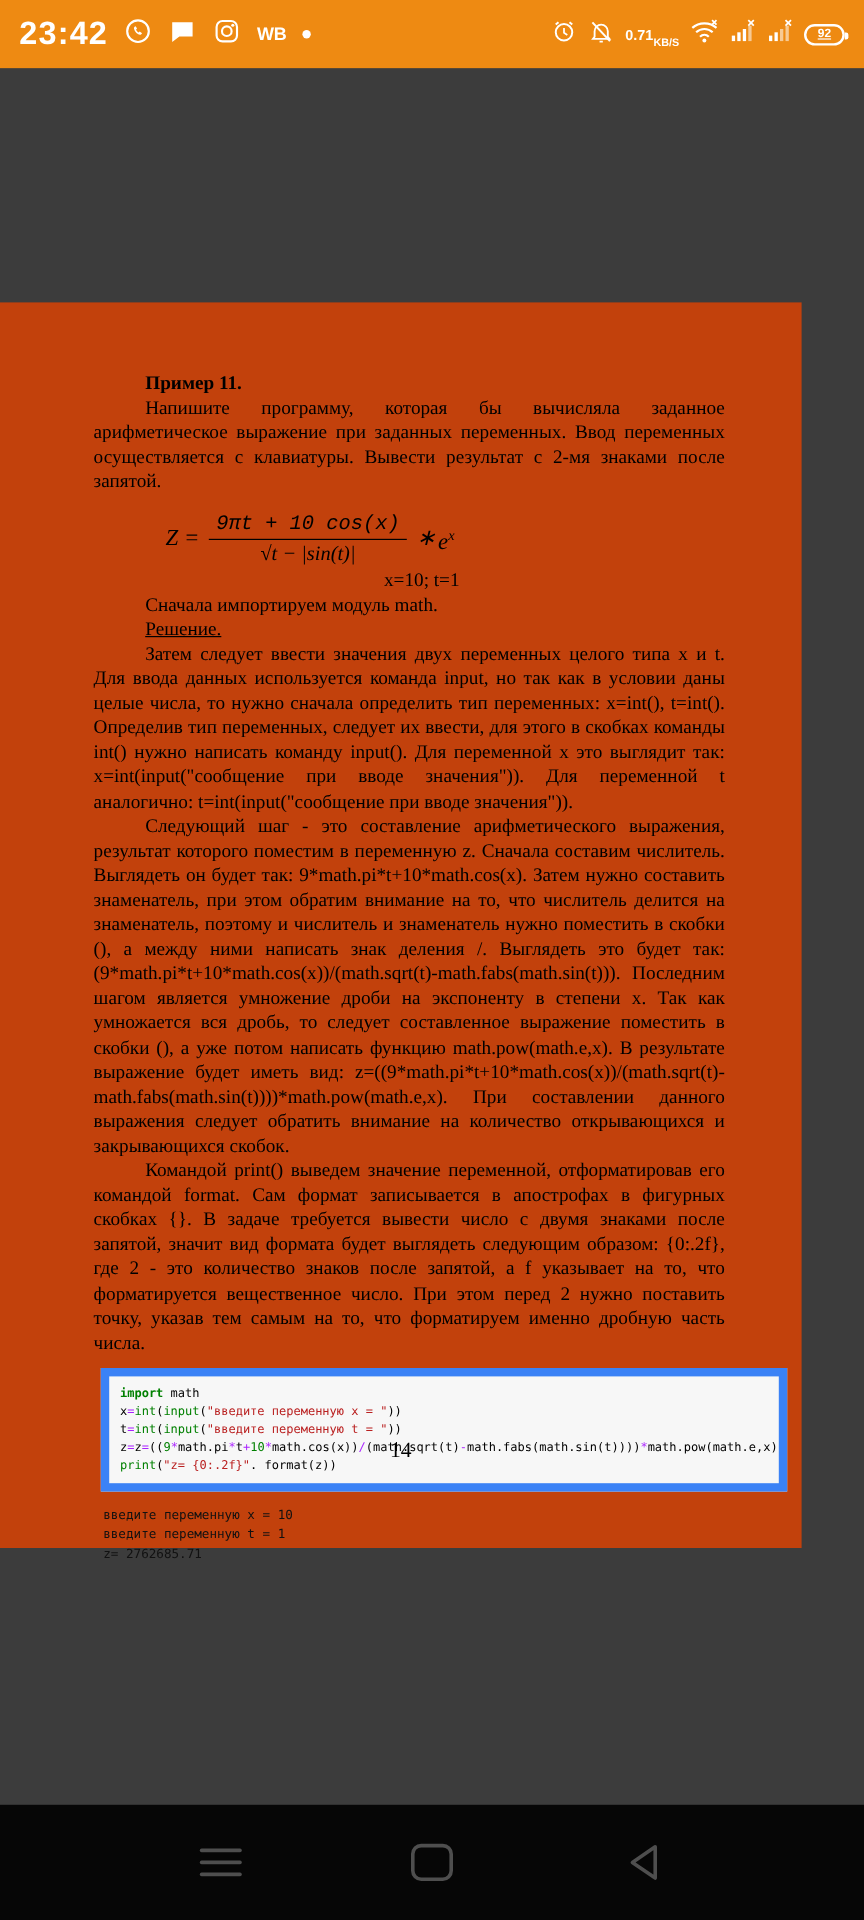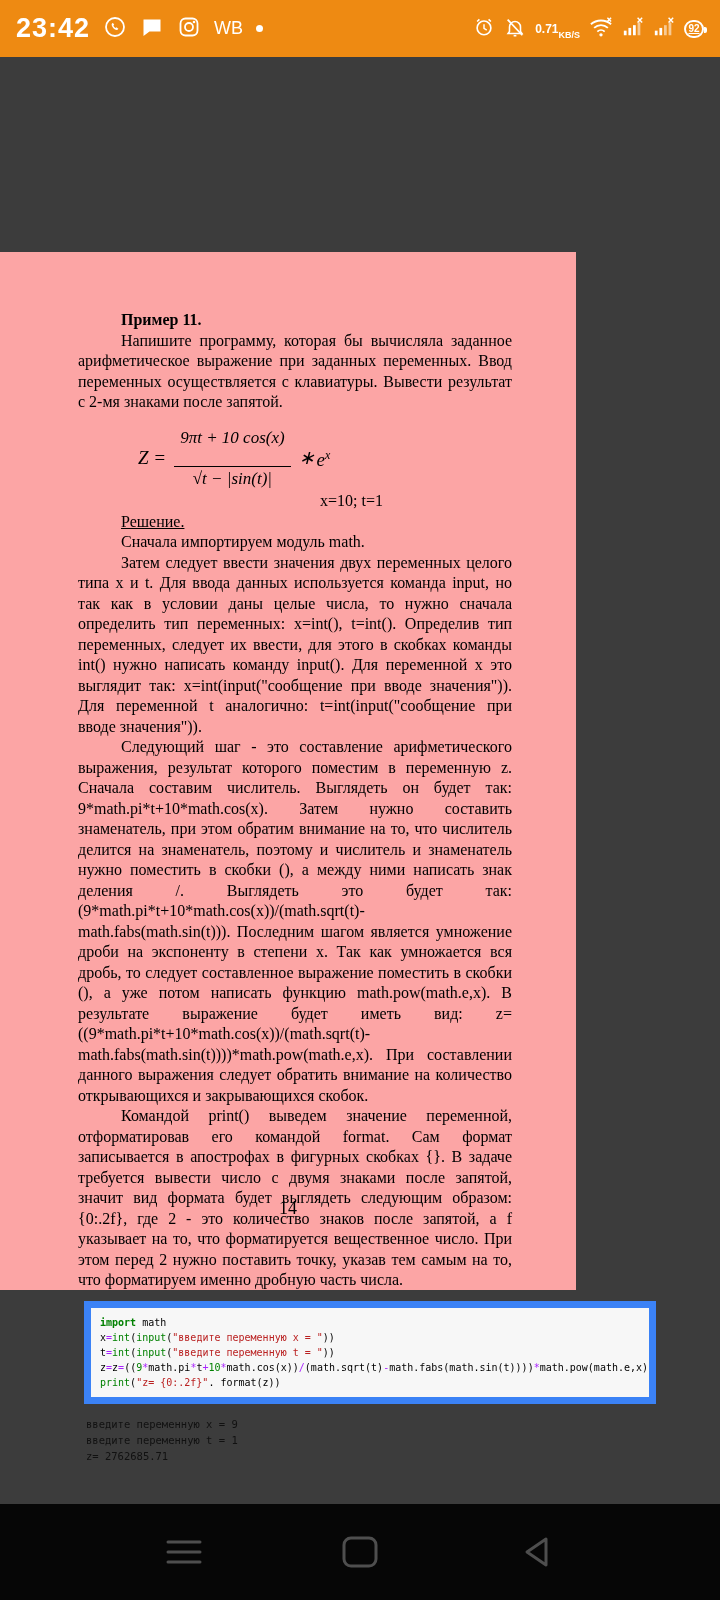--- a/index.html
+++ b/index.html
@@ -10,47 +10,47 @@
   .status-bar{
     position:absolute; top:0; left:0; width:720px; height:57px;
     background:#ee8a12; color:#fff;
     display:flex; align-items:center; justify-content:space-between;
     padding:16px 16px;
     font-family:"Liberation Sans", sans-serif;
   }
   .sb-left{ display:flex; align-items:center; gap:13px; }
   .sb-right{ display:flex; align-items:center; gap:9px; }
   .sb-time{ font-size:27px; font-weight:bold; letter-spacing:1px; }
-  .sb-carrier{ font-size:18px; font-weight:normal; }
+  .sb-carrier{ font-size:15px; font-weight:bold; }
   .sb-dot{ width:7px; height:7px; border-radius:50%; background:#fff; }
   .sb-ico{ display:block; }
   .speed{ display:flex; flex-direction:row; align-items:center; line-height:1; font-weight:bold; }
   .speed .v{ font-size:12px; }
   .speed .u{ font-size:9px; margin-top:13px; }
-  .battery{ position:relative; width:20px; height:18px; border:2px solid #fff; border-radius:9px;
+  .battery{ position:relative; width:34px; height:18px; border:2px solid #fff; border-radius:9px;
     display:flex; align-items:center; justify-content:center;text-decoration:underline; }
   .battery .pct{ font-size:10px; font-weight:bold; line-height:1; }
   .battery:after{ content:""; position:absolute; right:-5px; top:5px; width:3px; height:6px; background:#fff; border-radius:0 2px 2px 0; }
 
   
   .viewer{ position:absolute; top:57px; left:0; width:720px; height:1447px; background:#3c3c3c; }
   .page{
-    position:absolute; top:195px; left:0; width:576px; height:1038px;
-    background:#fca5a5; color:#000;
+    position:absolute; top:195px; left:0; width:668px; height:1038px;
+    background:#c2410c; color:#000;
     padding:58px 64px 0 78px;
     font-size:16px; line-height:20.5px;
   }
   .para{ text-align:justify; text-indent:43px; }
   .doc-title{ font-weight:bold; text-indent:43px; }
   .underline{ text-decoration:underline; }
 
   .formula{ display:flex; align-items:center; margin:14px 0 2px 60px; font-style:italic; font-size:19px; }
   .formula .lhs{ margin-right:8px; }
   .frac{ display:inline-flex; flex-direction:column; align-items:center; font-size:17px; line-height:1.25; }
-  .frac .num{ padding:0 6px 18px 6px; border-bottom:1.4px solid #000; }
+  .frac .num{ padding:0 6px 1px 6px; border-bottom:1.4px solid #000;font-family:Liberation Mono, monospace; }
   .frac .den{ padding:1px 6px 0 6px; }
   .mult{ margin:0 2px 0 8px; }
   .exp sup{ font-size:12px; }
   .conditions{ margin-left:242px; font-style:normal; font-size:16px; margin-top:2px; }
 
   
   .code-cell{
     margin:10px 0 0 6px; width:572px;
     background:#f7f7f7; border:7px solid #3b82f6;
     padding:7px 9px;
@@ -181,30 +181,30 @@
       <span class="frac">
         <span class="num">9πt + 10 cos(x)</span>
         <span class="den">√t − |sin(t)|</span>
       </span>
       <span class="mult">∗</span>
       <span class="exp"><span>e</span><sup>x</sup></span>
     </div>
 
     <div class="conditions">x=10; t=1</div>
 
+    <div class="para">Сначала импортируем модуль math.</div>
+
     <div class="para"><span class="underline">Решение.</span></div>
-
-    <div class="para">Сначала импортируем модуль math.</div>
     <div class="para">Затем следует ввести значения двух переменных целого типа x и t. Для ввода данных используется команда input, но так как в условии даны целые числа, то нужно сначала определить тип переменных: x=int(), t=int(). Определив тип переменных, следует их ввести, для этого в скобках команды int() нужно написать команду input(). Для переменной x это выглядит так: x=int(input("сообщение при вводе значения")). Для переменной t аналогично: t=int(input("сообщение при вводе значения")).</div>
     <div class="para">Следующий шаг - это составление арифметического выражения, результат которого поместим в переменную z. Сначала составим числитель. Выглядеть он будет так: 9*math.pi*t+10*math.cos(x). Затем нужно составить знаменатель, при этом обратим внимание на то, что числитель делится на знаменатель, поэтому и числитель и знаменатель нужно поместить в скобки (), а между ними написать знак деления /. Выглядеть это будет так: (9*math.pi*t+10*math.cos(x))/(math.sqrt(t)-math.fabs(math.sin(t))). Последним шагом является умножение дроби на экспоненту в степени x. Так как умножается вся дробь, то следует составленное выражение поместить в скобки (), а уже потом написать функцию math.pow(math.e,x). В результате выражение будет иметь вид: z=((9*math.pi*t+10*math.cos(x))/(math.sqrt(t)-math.fabs(math.sin(t))))*math.pow(math.e,x). При составлении данного выражения следует обратить внимание на количество открывающихся и закрывающихся скобок.</div>
     <div class="para">Командой print() выведем значение переменной, отформатировав его командой format. Сам формат записывается в апострофах в фигурных скобках {}. В задаче требуется вывести число с двумя знаками после запятой, значит вид формата будет выглядеть следующим образом: {0:.2f}, где 2 - это количество знаков после запятой, а f указывает на то, что форматируется вещественное число. При этом перед 2 нужно поставить точку, указав тем самым на то, что форматируем именно дробную часть числа.</div>
 
     <div class="code-cell"><div><span class="t-kw">import</span><span class="t-pl"> math</span></div><div><span class="t-pl">x</span><span class="t-op">=</span><span class="t-fn">int</span><span class="t-pl">(</span><span class="t-fn">input</span><span class="t-pl">(</span><span class="t-str">"введите переменную x = "</span><span class="t-pl">))</span></div><div><span class="t-pl">t</span><span class="t-op">=</span><span class="t-fn">int</span><span class="t-pl">(</span><span class="t-fn">input</span><span class="t-pl">(</span><span class="t-str">"введите переменную t = "</span><span class="t-pl">))</span></div><div><span class="t-pl">z</span><span class="t-op">=</span><span class="t-pl">z</span><span class="t-op">=</span><span class="t-pl">((</span><span class="t-num">9</span><span class="t-op">*</span><span class="t-pl">math.pi</span><span class="t-op">*</span><span class="t-pl">t</span><span class="t-op">+</span><span class="t-num">10</span><span class="t-op">*</span><span class="t-pl">math.cos(x))</span><span class="t-op">/</span><span class="t-pl">(math.sqrt(t)</span><span class="t-op">-</span><span class="t-pl">math.fabs(math.sin(t))))</span><span class="t-op">*</span><span class="t-pl">math.pow(math.e,x)</span></div><div><span class="t-fn">print</span><span class="t-pl">(</span><span class="t-str">"z= {0:.2f}"</span><span class="t-pl">. format(z))</span></div></div>
 
-    <div class="code-output"><div>введите переменную x = 9</div><div>введите переменную t = 1</div><div>z= 2762685.71</div></div>
+    <div class="code-output"><div>введите переменную x = 10</div><div>введите переменную t = 1</div><div>z= 2762685.71</div></div>
 
     <div class="page-number">14</div>
   </div>
 </div>
 
 <div class="nav-bar">
   <span class="nav-btn">
     <svg width="40" height="30" viewBox="0 0 40 30">
         <g stroke="#4e4e4e" stroke-width="3" stroke-linecap="round">
           <path d="M4 5h32"></path>

